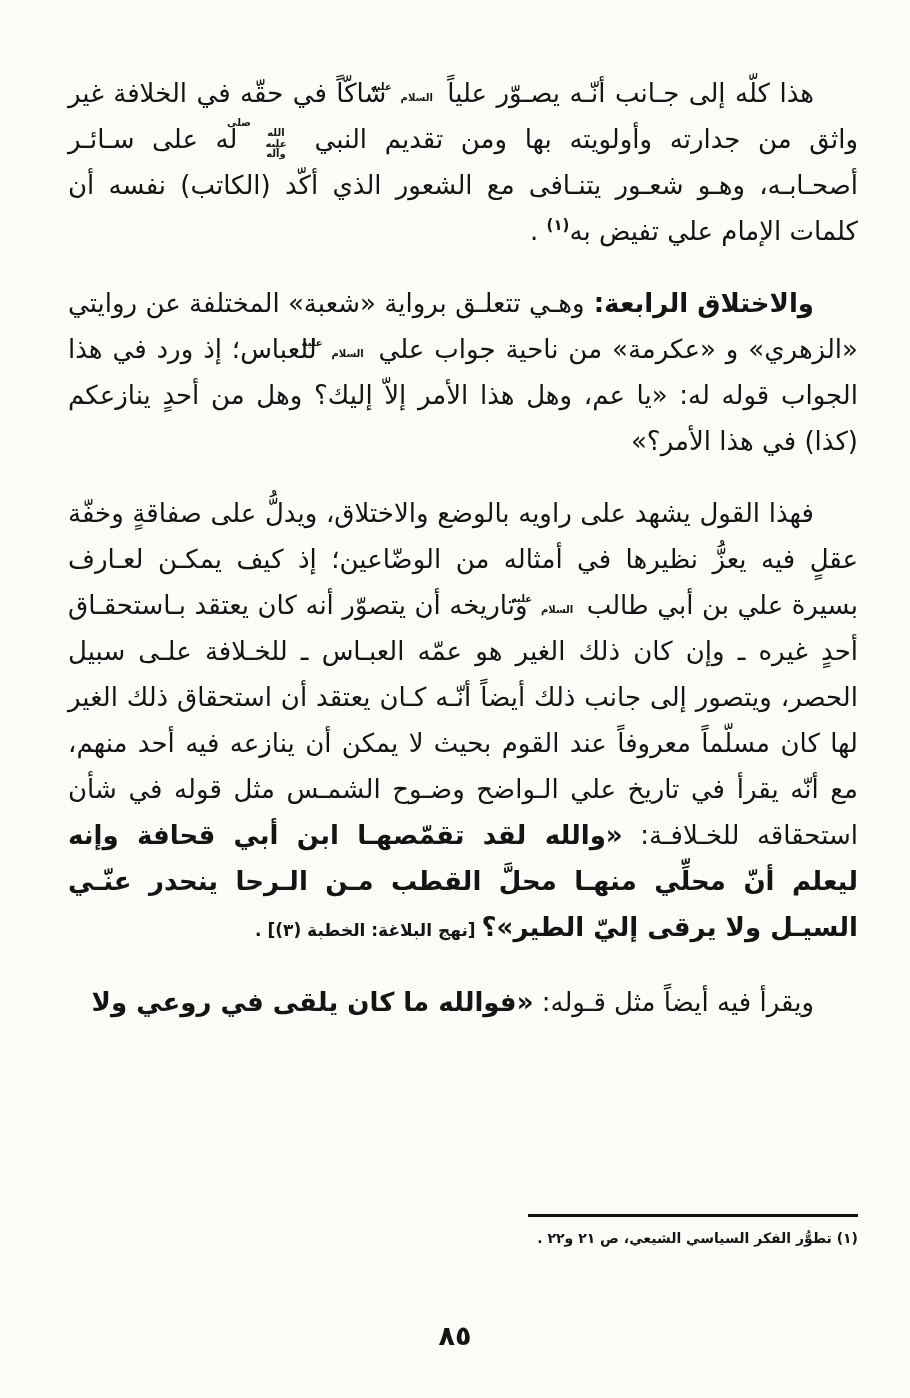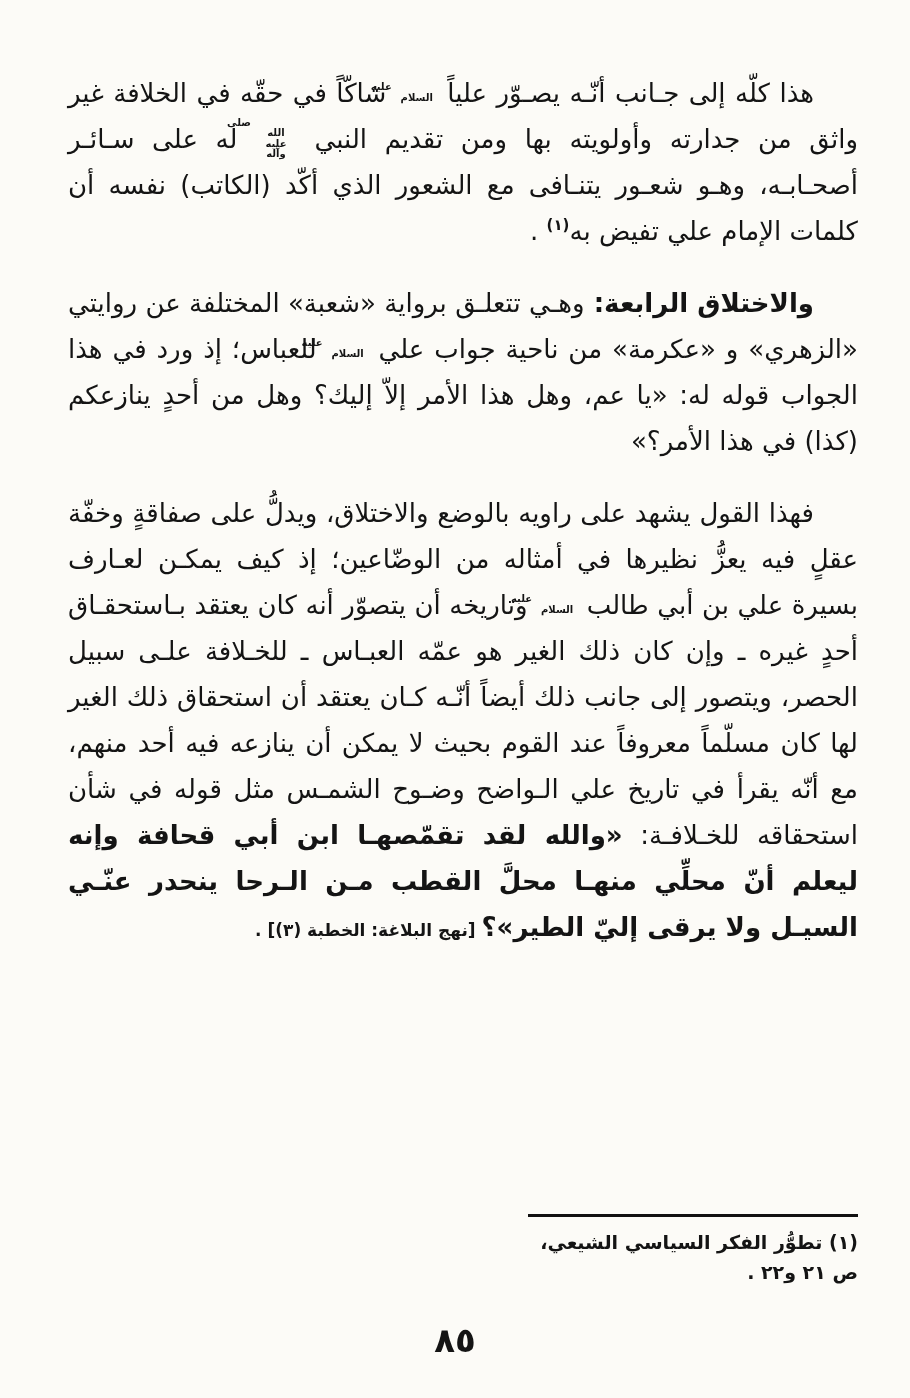--- a/index.html
+++ b/index.html
@@ -62,45 +62,46 @@
     width: 330px;
     text-align: right;
   }
   .footnote-rule {
     height: 3px;
     background: #111;
     width: 100%;
     margin-bottom: 10px;
   }
   .footnote-text {
-    font-size: 19px;
+    font-size: 14px;
     font-weight: bold;
     line-height: 1.6;
     color: #141414;
   }
   .page-num {
     position: absolute;
     top: 1320px;
     left: 0;
     right: 0;
     text-align: center;
-    font-size: 34px;
+    font-size: 27px;
     font-weight: bold;
     color: #141414;
   }
 </style>
 </head>
 <body>
 
 <div class="page">
 
   <div class="text-block" id="paragraphs">
       <p class="para"><span class="seg-normal">هذا كلّه إلى جـانب أنّـه يصـوّر علياً </span><span class="seg-honorific">عليه السلام</span><span class="seg-normal"> شاكّاً في حقّه في الخلافة غير واثق من جدارته وأولويته بها ومن تقديم النبي </span><span class="seg-honorific">صلى الله عليه وآله</span><span class="seg-normal"> له على سـائـر أصحـابـه، وهـو شعـور يتنـافى مع الشعور الذي أكّد (الكاتب) نفسه أن كلمات الإمام علي تفيض به</span><span class="seg-sup">(١)</span><span class="seg-normal"> .</span></p>
       <p class="para"><span class="seg-bold">والاختلاق الرابعة: </span><span class="seg-normal">وهـي تتعلـق برواية «شعبة» المختلفة عن روايتي «الزهري» و «عكرمة» من ناحية جواب علي </span><span class="seg-honorific">عليه السلام</span><span class="seg-normal"> للعباس؛ إذ ورد في هذا الجواب قوله له: «يا عم، وهل هذا الأمر إلاّ إليك؟ وهل من أحدٍ ينازعكم (كذا) في هذا الأمر؟»</span></p>
       <p class="para"><span class="seg-normal">فهذا القول يشهد على راويه بالوضع والاختلاق، ويدلُّ على صفاقةٍ وخفّة عقلٍ فيه يعزُّ نظيرها في أمثاله من الوضّاعين؛ إذ كيف يمكـن لعـارف بسيرة علي بن أبي طالب </span><span class="seg-honorific">عليه السلام</span><span class="seg-normal"> وتاريخه أن يتصوّر أنه كان يعتقد بـاستحقـاق أحدٍ غيره ـ وإن كان ذلك الغير هو عمّه العبـاس ـ للخـلافة علـى سبيل الحصر، ويتصور إلى جانب ذلك أيضاً أنّـه كـان يعتقد أن استحقاق ذلك الغير لها كان مسلّماً معروفاً عند القوم بحيث لا يمكن أن ينازعه فيه أحد منهم، مع أنّه يقرأ في تاريخ علي الـواضح وضـوح الشمـس مثل قوله في شأن استحقاقه للخـلافـة: </span><span class="seg-quote">«والله لقد تقمّصهـا ابن أبي قحافة وإنه ليعلم أنّ محلِّي منهـا محلَّ القطب مـن الـرحا ينحدر عنّـي السيـل ولا يرقى إليّ الطير»؟</span><span class="seg-ref"> [نهج البلاغة: الخطبة (٣)] .</span></p>
+      <p class="para"><span class="seg-normal">ويقرأ فيه أيضاً مثل قـوله: </span><span class="seg-quote">«فوالله ما كان يلقى في روعي ولا</span></p>
     </div>
 
   <div class="footnote-area">
     <div class="footnote-rule"></div>
     <div class="footnote-text">(١) تطوُّر الفكر السياسي الشيعي، ص ٢١ و٢٢ .</div>
   </div>
 
   <div class="page-num">٨٥</div>
 
 </div>

